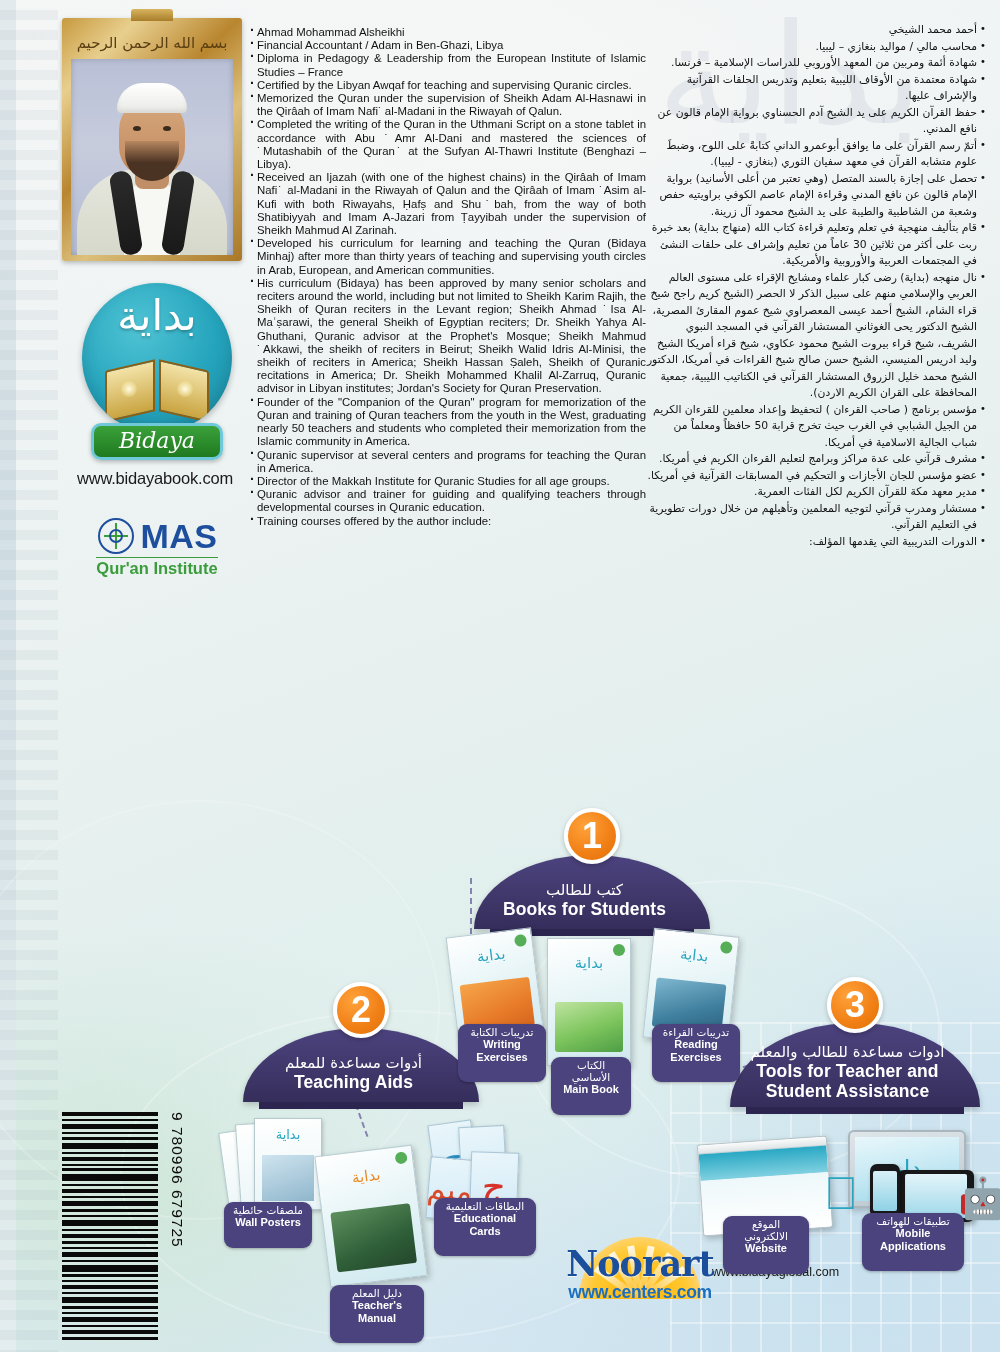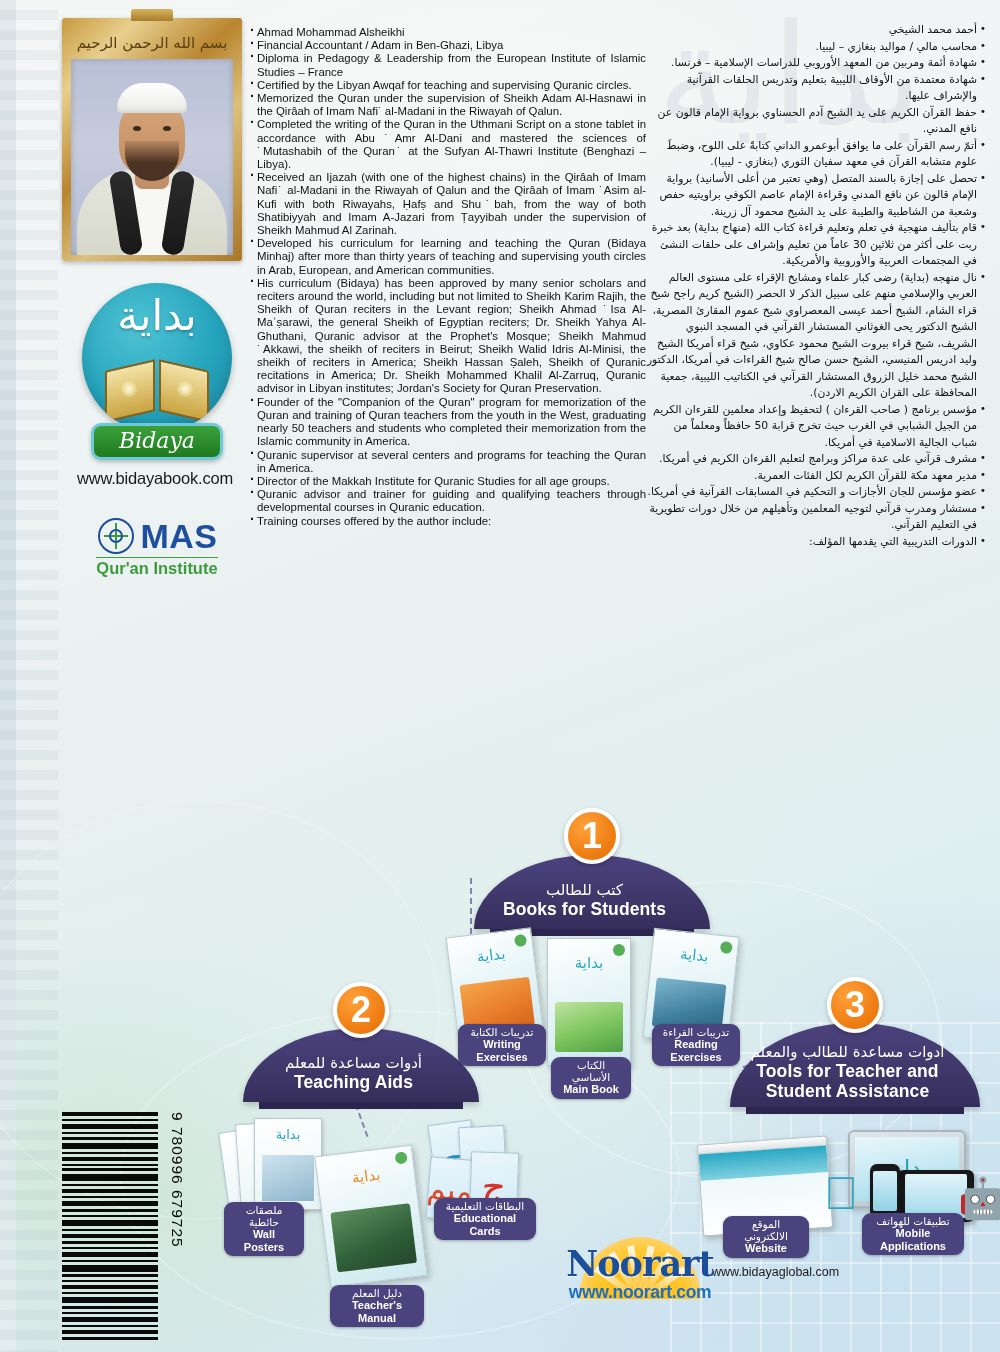--- a/index.html
+++ b/index.html
@@ -253,21 +253,21 @@
     background: radial-gradient(circle at 35% 30%, #ffa23a 0%, #f07f15 60%, #df6f08 100%);
     border: 4px solid #ffffff;
     color: #fff; font-weight: bold; text-align: center;
     box-shadow: 0 2px 5px rgba(0,0,0,.22);
     z-index: 5;
   }
 
   .prod-tag {
     position: absolute; z-index: 6;
     background: #4b437d; color: #fff;
-    border-radius: 9px; padding: 2px 8px 3px 8px;
+    border-radius: 9px; padding: 2px 8px 19px 8px;
     text-align: center; box-shadow: 0 1px 3px rgba(0,0,0,.3);
   }
   .prod-tag .ar { font-family: "DejaVu Sans", sans-serif; direction: rtl; font-size: 10.5px; line-height: 12px; }
   .prod-tag .en { font-size: 11px; font-weight: bold; line-height: 12.5px; }
 
   
   .book {
     position: absolute;
     background: linear-gradient(165deg,#ffffff 0%, #eaf6f8 40%, #cfe9ef 100%);
     border: 1px solid #b9ccd3;
@@ -482,22 +482,22 @@
         <li>محاسب مالي / مواليد بنغازي – ليبيا.</li>
         <li>شهادة أئمة ومربين من المعهد الأوروبي للدراسات الإسلامية –  فرنسا.</li>
         <li>شهادة معتمدة من الأوقاف الليبية بتعليم وتدريس الحلقات القرآنية والإشراف عليها.</li>
         <li>حفظ القرآن الكريم على يد الشيخ آدم الحسناوي برواية الإمام قالون عن نافع المدني.</li>
         <li>أتمّ رسم القرآن على ما يوافق أبوعمرو الداني كتابةً على اللوح، وضبطَ علوم متشابه القرآن في معهد سفيان الثوري (بنغازي - ليبيا).</li>
         <li>تحصل على إجازة بالسند المتصل (وهي تعتبر من أعلى الأسانيد) برواية الإمام قالون عن نافع المدني وقراءة الإمام عاصم الكوفي براويتيه حفص وشعبة من الشاطبية والطيبة على يد الشيخ محمود آل زرينة.</li>
         <li>قام بتأليف منهجية في تعلم وتعليم قراءة كتاب الله (منهاج بداية) بعد خبرة ربت على أكثر من ثلاثين 30 عاماً من تعليم وإشراف على حلقات النشئ في المجتمعات العربية والأوروبية والأمريكية.</li>
         <li>نال منهجه (بداية) رضى كبار علماء ومشايخ الإقراء على مستوى العالم العربي والإسلامي منهم على سبيل الذكر لا الحصر (الشيخ كريم راجح شيخ قراء الشام، الشيخ أحمد عيسى المعصراوي شيخ عموم المقارئ المصرية، الشيخ الدكتور يحى الغوثاني المستشار القرآني في المسجد النبوي الشريف، شيخ قراء بيروت الشيخ محمود عكاوي، شيخ قراء أمريكا الشيخ وليد ادريس المنيسي، الشيخ حسن صالح شيخ القراءات في أمريكا، الدكتور الشيخ محمد خليل الزروق المستشار القرآني في الكتاتيب الليبية، جمعية المحافظة على القران الكريم الاردن).</li>
         <li>مؤسس برنامج ( صاحب القرءان ) لتحفيظ وإعداد معلمين للقرءان الكريم من الجيل الشبابي في الغرب حيث تخرج قرابة 50 حافظاً ومعلماً من شباب الجالية الاسلامية في أمريكا.</li>
         <li>مشرف قرآني على عدة مراكز وبرامج لتعليم القرءان الكريم في أمريكا.</li>
+        <li>عضو مؤسس للجان الأجازات و التحكيم في المسابقات القرآنية في أمريكا.</li>
         <li>مدير معهد مكة للقرآن الكريم لكل الفئات العمرية.</li>
-        <li>عضو مؤسس للجان الأجازات و التحكيم في المسابقات القرآنية في أمريكا.</li>
         <li>مستشار ومدرب قرآني لتوجيه المعلمين وتأهيلهم من خلال دورات تطويرية في التعليم القرآني.</li>
         <li>الدورات التدريبية التي يقدمها المؤلف:</li>
       </ul>
     </div>
   </div>
 
   <div class="diagram">
 
     <div class="connector-v" style="left:470px; top:118px; height:56px;"></div>
     <div class="connector-v" style="left:612px; top:118px; height:56px;"></div>
@@ -554,21 +554,21 @@
       <div class="arch-foot" style="left:16px; width:204px;"></div>
     </div>
     <div class="num-badge" style="left:333px; top:222px; width:56px; height:56px; font-size:36px; line-height:48px;">2</div>
 
     <div class="poster" style="left:224px; top:368px; width:64px; height:88px; transform:rotate(-8deg);"></div>
     <div class="poster" style="left:238px; top:362px; width:66px; height:90px; transform:rotate(-4deg);"></div>
     <div class="poster" style="left:254px; top:358px; width:68px; height:92px;">
       <div style="position:absolute;left:0;right:0;top:8px;text-align:center;color:#2aa5c0;font-family:'DejaVu Sans',sans-serif;direction:rtl;font-size:13px;">بداية</div>
       <div style="position:absolute;left:7px;right:7px;bottom:8px;height:46px;background:linear-gradient(160deg,#cfe4ef,#8fb6cc);"></div>
     </div>
-    <div class="prod-tag" style="left:224px; top:442px; width:80px;">
+    <div class="prod-tag" style="left:224px; top:442px; width:88px;">
       <div class="ar">ملصقات حائطية</div>
       <div class="en">Wall Posters</div>
     </div>
 
     <div class="book" style="left:322px; top:390px; width:98px; height:132px; transform:rotate(-7deg);">
       <div class="bk-corner"></div>
       <div class="bk-title" style="color:#e98b2a;">بداية</div>
       <div class="bk-photo" style="background:linear-gradient(160deg,#5d8f5e,#2f5f38 60%,#24472c); height:46%;"></div>
     </div>
     <div class="prod-tag" style="left:330px; top:525px; width:94px;">
@@ -626,21 +626,21 @@
     <div class="sun"></div>
     <div class="rays">
       <div class="ray" style="transform:translateX(-50%) rotate(-55deg);"></div>
       <div class="ray" style="transform:translateX(-50%) rotate(-32deg);"></div>
       <div class="ray" style="transform:translateX(-50%) rotate(-10deg);"></div>
       <div class="ray" style="transform:translateX(-50%) rotate(12deg);"></div>
       <div class="ray" style="transform:translateX(-50%) rotate(34deg);"></div>
       <div class="ray" style="transform:translateX(-50%) rotate(56deg);"></div>
     </div>
     <div class="word">Noorart</div>
-    <div class="site">www.noorart.com</div>
+    <div class="site">www.centers.com</div>
   </div>
 
   <div class="barcode-box">
     <div class="barcode-bars">
       <i style="height:4px"></i>
         <i style="height:2px"></i>
         <i style="height:5px"></i>
         <i style="height:2px"></i>
       <i style="height:3px"></i>
         <i style="height:6px"></i>

